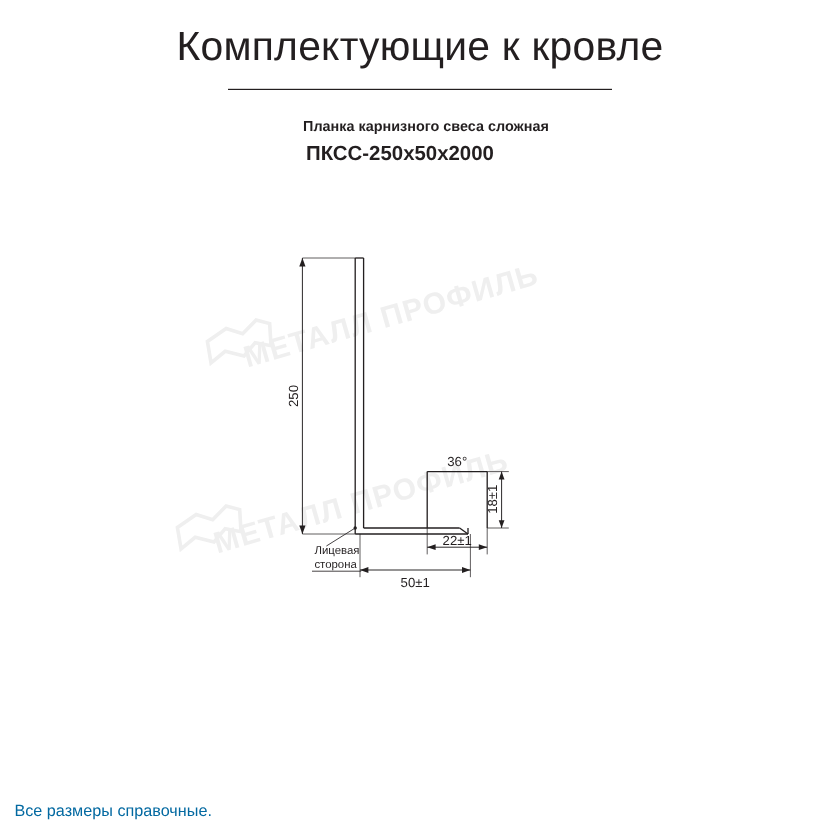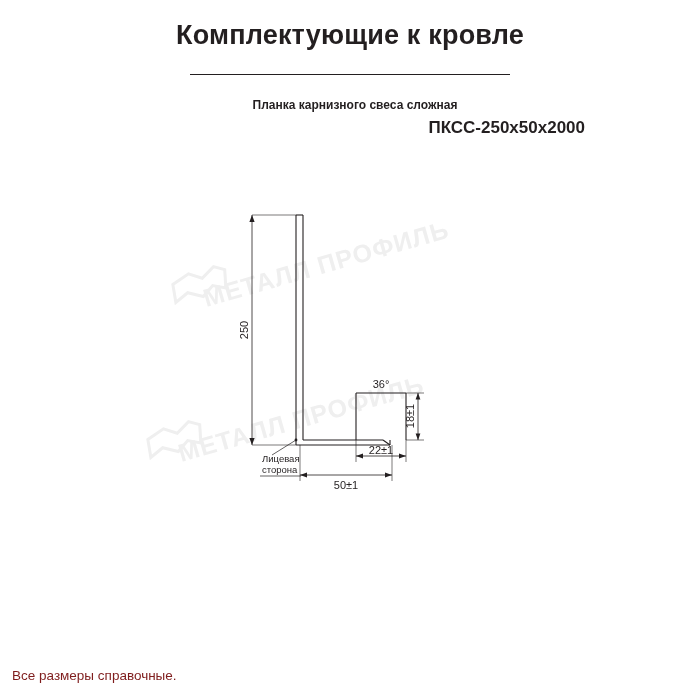--- a/index.html
+++ b/index.html
@@ -22,22 +22,22 @@
     height: 700px;
   }
 
   
   .title {
     position: absolute;
     left: 0;
     top: 20px;
     width: 700px;
     text-align: center;
-    font-size: 27px;
-    font-weight: bold;
+    font-size: 34px;
+    font-weight: normal;
     letter-spacing: 0.2px;
   }
   .rule {
     position: absolute;
     left: 190px;
     top: 74px;
     width: 320px;
     height: 1px;
     background: #231f20;
   }
@@ -49,21 +49,21 @@
     text-align: center;
     font-size: 12px;
     font-weight: bold;
     line-height: 26px;
   }
   .subtitle2 {
     position: absolute;
     left: 255px;
     top: 118px;
     width: 330px;
-    text-align: right;
+    text-align: left;
     font-size: 17px;
     font-weight: bold;
   }
 
   
   .watermark {
     position: absolute;
     color: #efefef;
     font-weight: bold;
     font-size: 25px;
@@ -85,21 +85,21 @@
     height: 400px;
   }
 
   
   .footer {
     position: absolute;
     left: 12px;
     bottom: 14px;
     font-size: 13.5px;
     line-height: 21px;
-    color: #7f1d1d;
+    color: #0369a1;
   }
   .footer div { white-space: nowrap; }
 
   svg text {
     font-family: "Liberation Sans", sans-serif;
     fill: #231f20;
   }
 </style>
 </head>
 <body>

